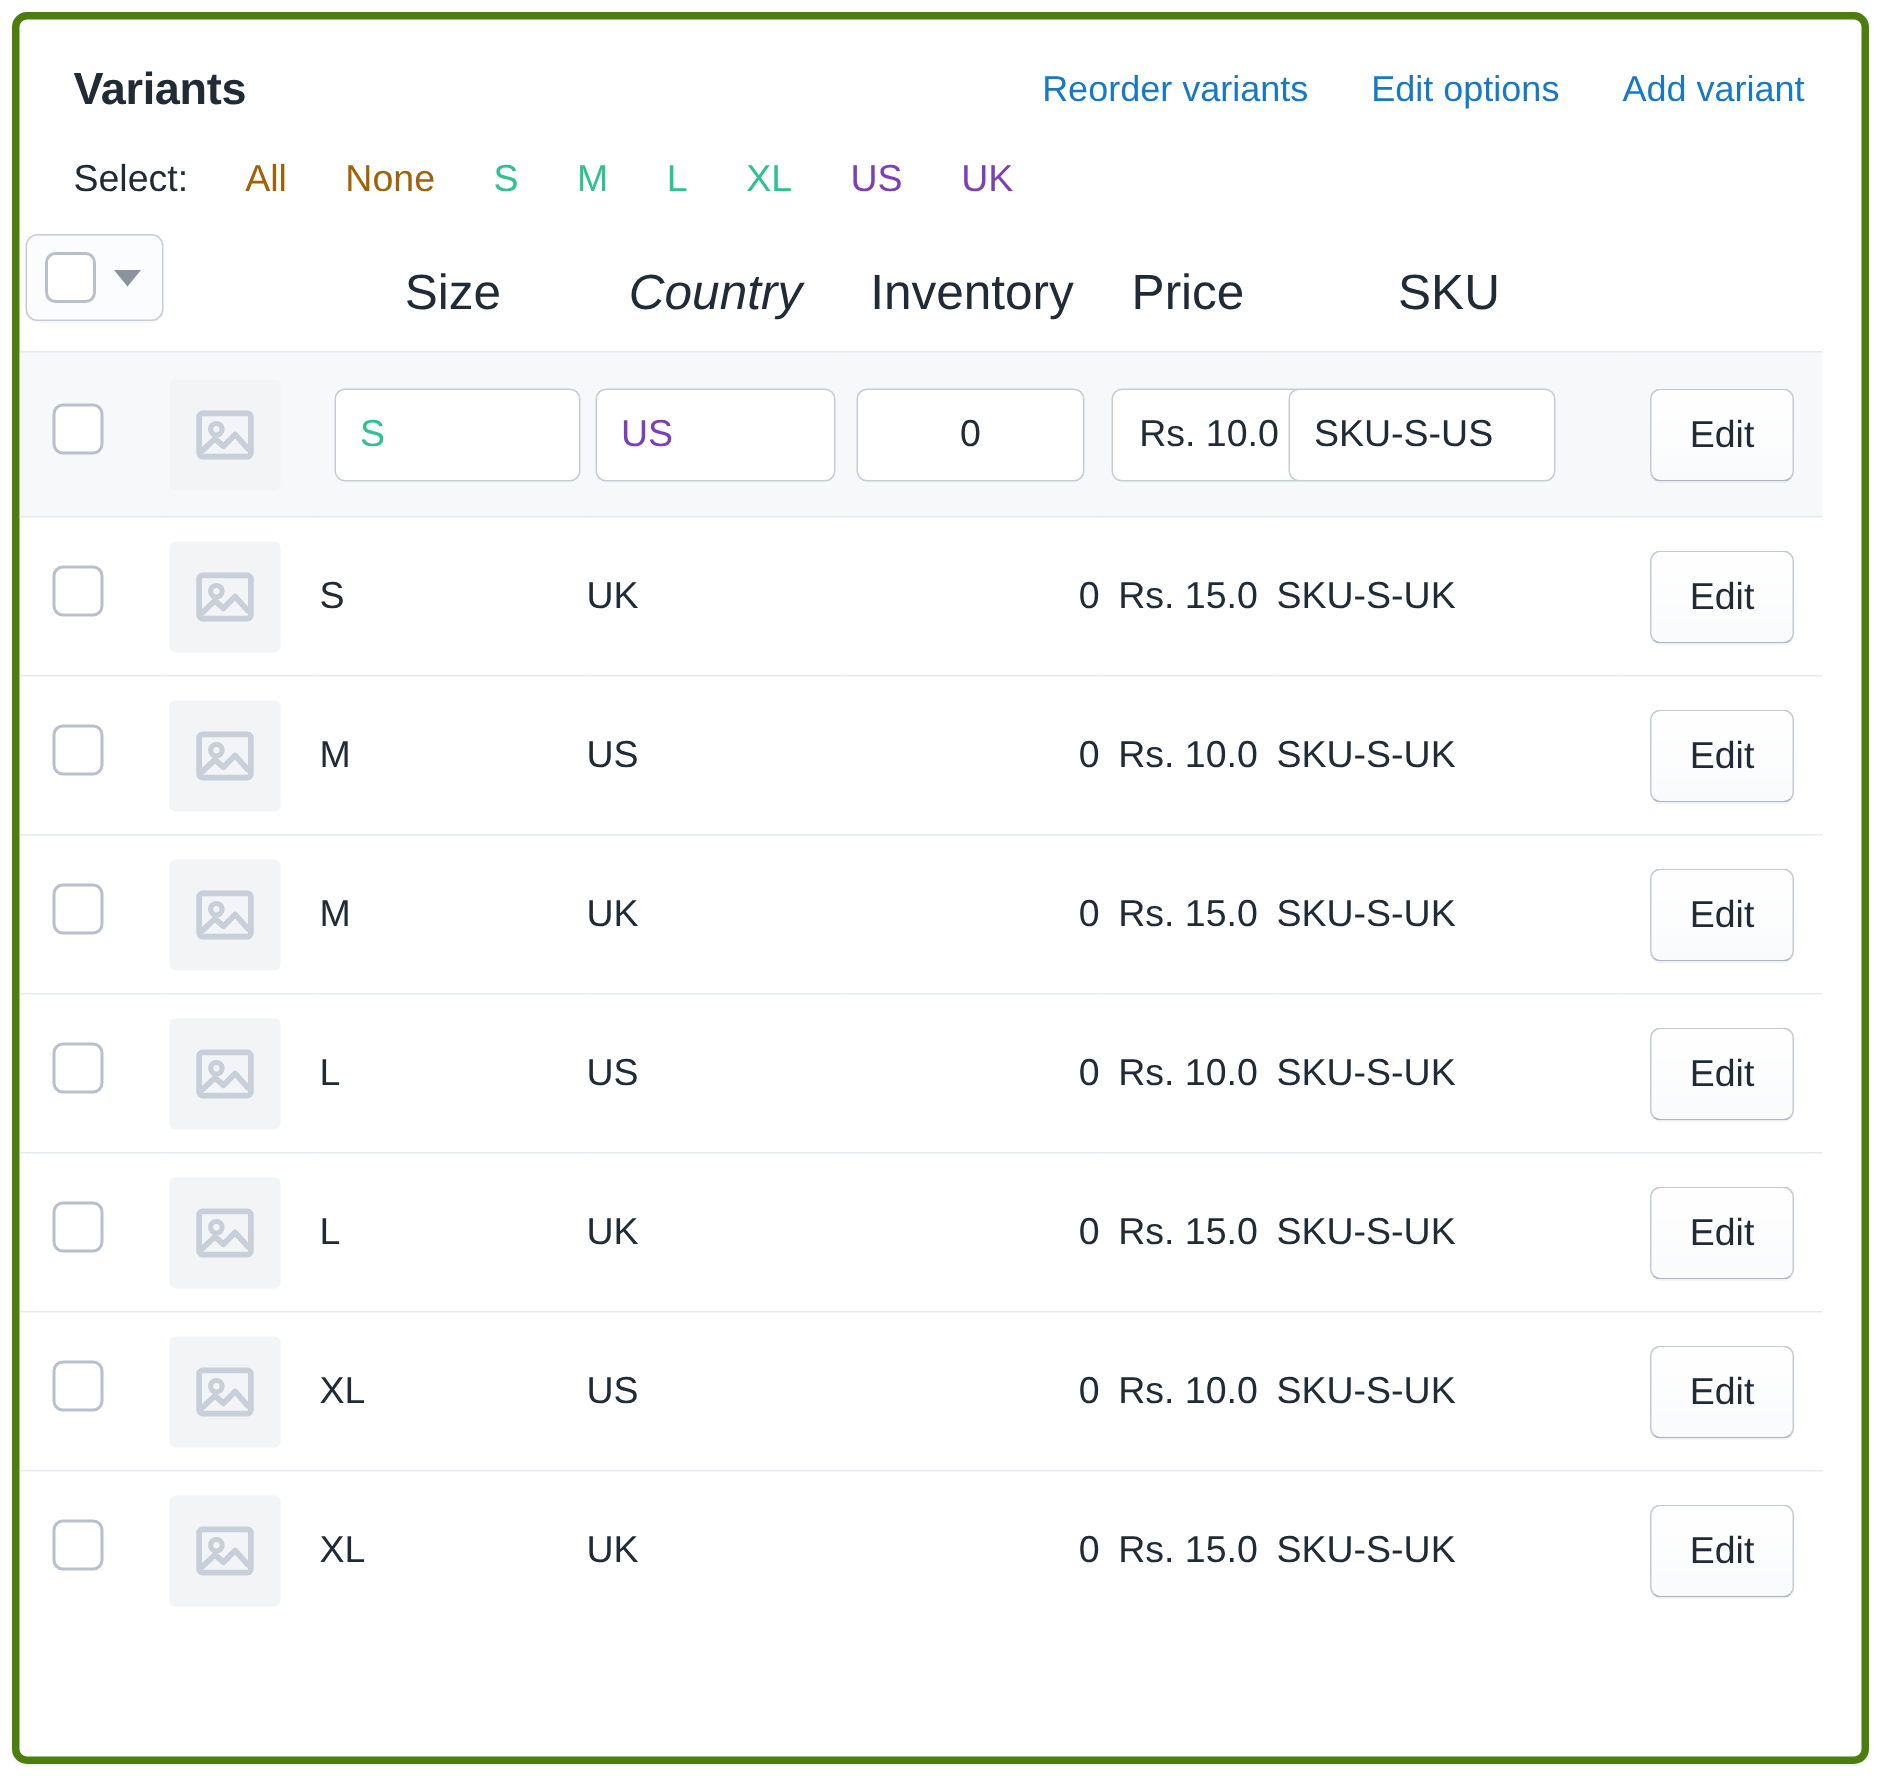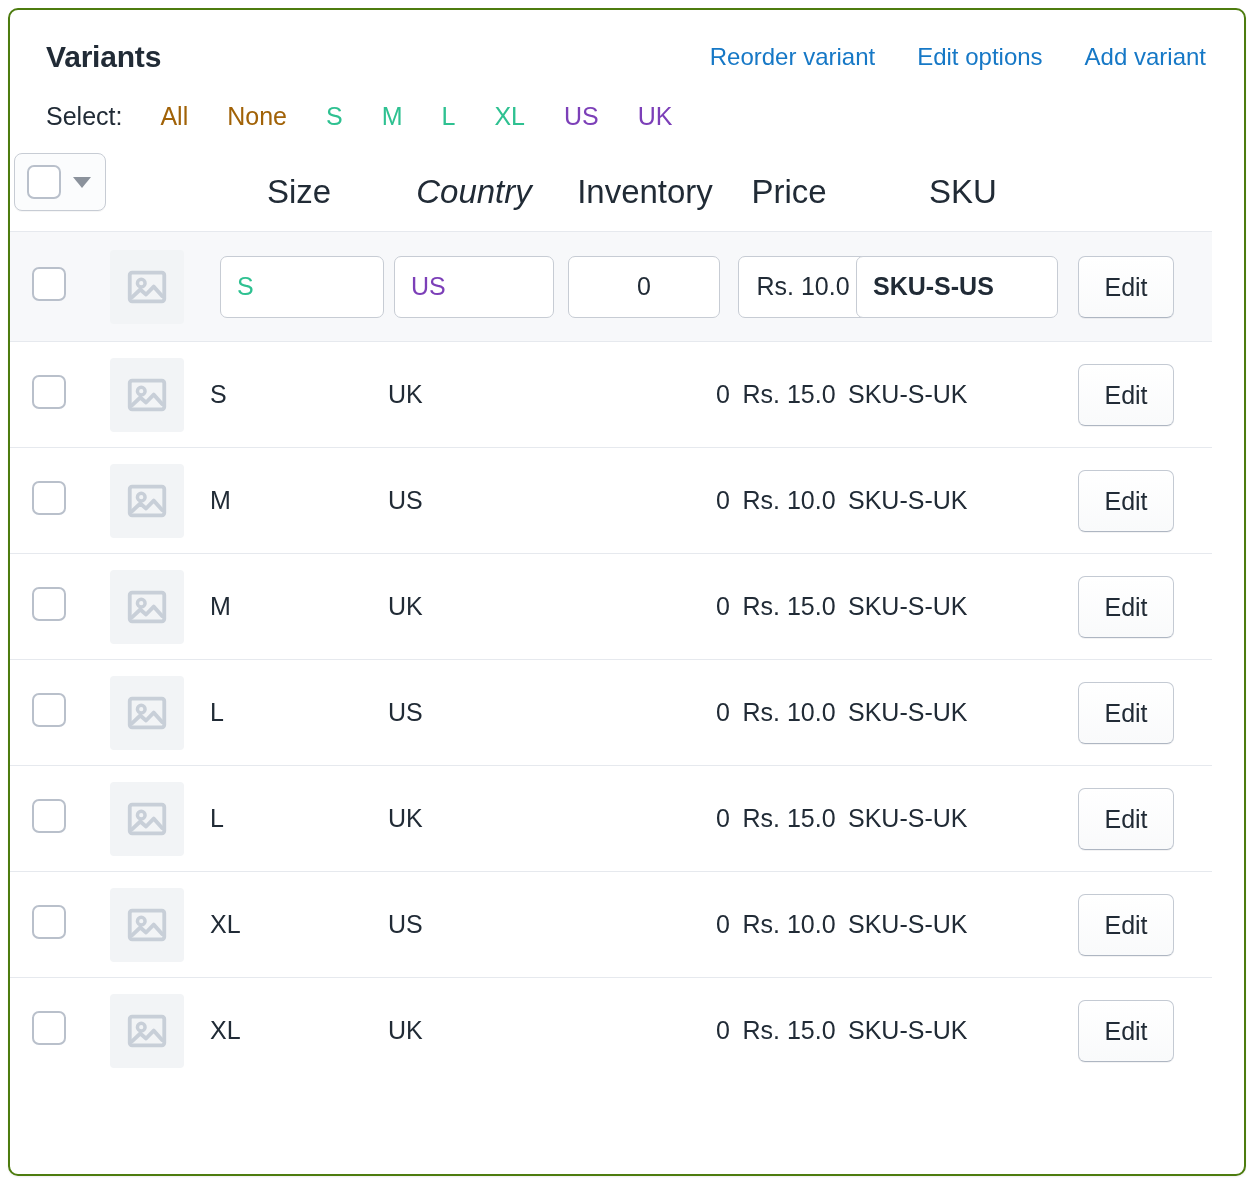--- a/index.html
+++ b/index.html
@@ -9,21 +9,21 @@
     background: #ffffff;
     font-family: "Liberation Sans", sans-serif;
     -webkit-font-smoothing: antialiased;
   }
 
   .card {
     position: absolute;
     left: 8px; top: 8px;
     width: 1238px; height: 1168px;
     background: #ffffff;
-    border: 2px solid #4d7c0f;
+    border: 5px solid #4d7c0f;
     border-radius: 10px;
     box-shadow: 0 1px 2px rgba(22,29,37,0.07);
     overflow: hidden;
   }
 
   
   .card-header {
     display: flex;
     align-items: center;
     justify-content: space-between;
@@ -164,38 +164,39 @@
     font-size: 25px;
     font-family: "Liberation Sans", sans-serif;
     color: #212b36;
     padding: 0 16px;
     outline: none;
   }
   .tin-size { width: 164px; color: #2ec191; margin-left: 10px; }
   .tin-country { width: 160px; color: #7c3fb8; margin-left: 6px; }
   .tin-inv { width: 152px; text-align: center; margin-left: 8px; }
   .tin-price { width: 130px; text-align: center; margin-left: 8px; }
-  .tin-sku { width: 202px; margin-left: 8px; font-weight: bold; }
+  .tin-sku { width: 178px; margin-left: 8px; }
 
   .btn-edit {
     display: inline-block;
     min-width: 96px;
     height: 62px;
     line-height: 60px;
     text-align: center;
     padding: 0 20px;
     border: 1px solid #c4cad3;
     border-bottom-color: #aeb6c2;
     border-radius: 7px;
     background: linear-gradient(180deg,#ffffff 0%,#f9fafb 100%);
     font-size: 25px;
     color: #212b36;
     cursor: pointer;
     box-shadow: 0 1px 0 rgba(22,29,37,0.05);
     white-space: nowrap;
+    margin-left: 19px;
   }
 
   
   .selectall {
     display: inline-flex;
     align-items: center;
     gap: 12px;
     border: 1px solid #c7ccd4;
     border-radius: 8px;
     background: #fbfcfd;
@@ -213,21 +214,21 @@
   }
 </style>
 </head>
 <body>
 
 <div class="card">
 
   <div class="card-header">
     <div class="card-title">Variants</div>
     <div class="header-actions">
-      <span class="header-link">Reorder variant</span>
+      <span class="header-link">Reorder variants</span>
       <span class="header-link">Edit options</span>
       <span class="header-link">Add variant</span>
     </div>
   </div>
 
   <div class="select-row">
     <span class="select-label">Select:</span>
     <span class="select-opt opt-muted">All</span>
     <span class="select-opt opt-muted">None</span>
     <span class="select-opt opt-size">S</span>

